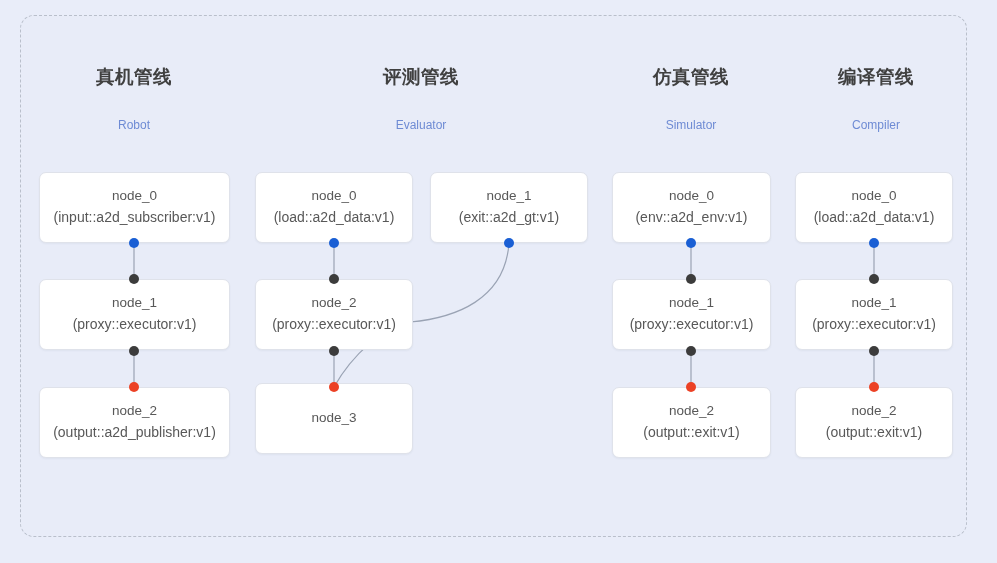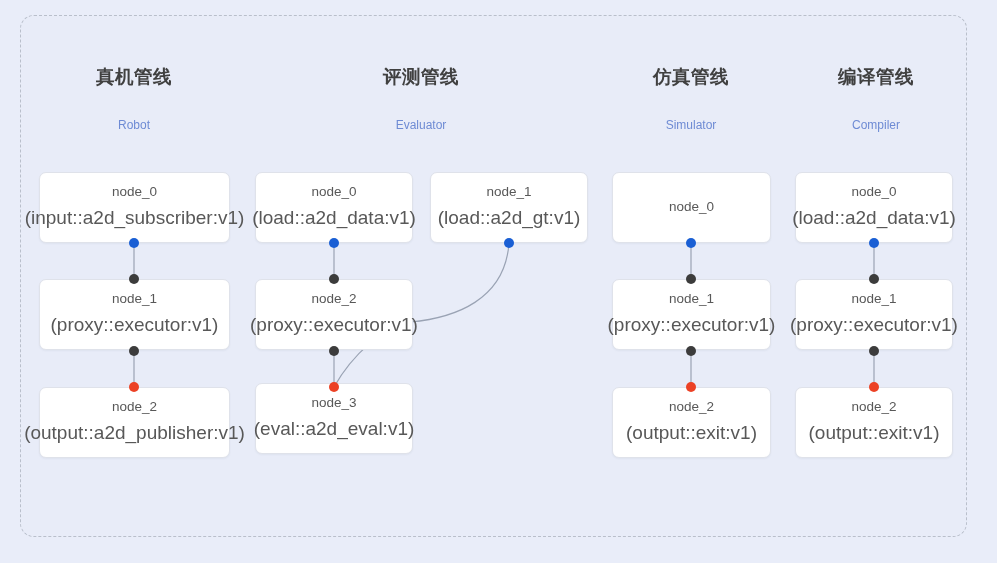--- a/index.html
+++ b/index.html
@@ -62,21 +62,21 @@
     justify-content: center;
     box-shadow: 0 1px 2px rgba(40,50,80,0.05);
   }
   .node-title {
     font-size: 13.5px;
     color: #585858;
     line-height: 1.55;
     white-space: nowrap;
   }
   .node-sub {
-    font-size: 19px;
+    font-size: 14px;
     color: #585858;
     line-height: 1.55;
     white-space: nowrap;
   }
   .port {
     position: absolute;
     width: 10px;
     height: 10px;
     border-radius: 50%;
     transform: translate(-50%, -50%);
@@ -155,33 +155,33 @@
     <div class="node-title">node_2</div>
     <div class="node-sub">(output::a2d_publisher:v1)</div>
   </div>
 
   <div class="node-box" style="left:255px; top:172px; width:158px; height:71px;">
     <div class="node-title">node_0</div>
     <div class="node-sub">(load::a2d_data:v1)</div>
   </div>
   <div class="node-box" style="left:430px; top:172px; width:158px; height:71px;">
     <div class="node-title">node_1</div>
-    <div class="node-sub">(load::a2d_gt:v1)</div>
+    <div class="node-sub">(exit::a2d_gt:v1)</div>
   </div>
   <div class="node-box" style="left:255px; top:279px; width:158px; height:71px;">
     <div class="node-title">node_2</div>
     <div class="node-sub">(proxy::executor:v1)</div>
   </div>
   <div class="node-box" style="left:255px; top:383px; width:158px; height:71px;">
     <div class="node-title">node_3</div>
-    <div class="node-sub">(eval::a2d_eval:v1)</div>
   </div>
 
   <div class="node-box" style="left:612px; top:172px; width:159px; height:71px;">
     <div class="node-title">node_0</div>
+    <div class="node-sub">(env::a2d_env:v1)</div>
   </div>
   <div class="node-box" style="left:612px; top:279px; width:159px; height:71px;">
     <div class="node-title">node_1</div>
     <div class="node-sub">(proxy::executor:v1)</div>
   </div>
   <div class="node-box" style="left:612px; top:387px; width:159px; height:71px;">
     <div class="node-title">node_2</div>
     <div class="node-sub">(output::exit:v1)</div>
   </div>
 

